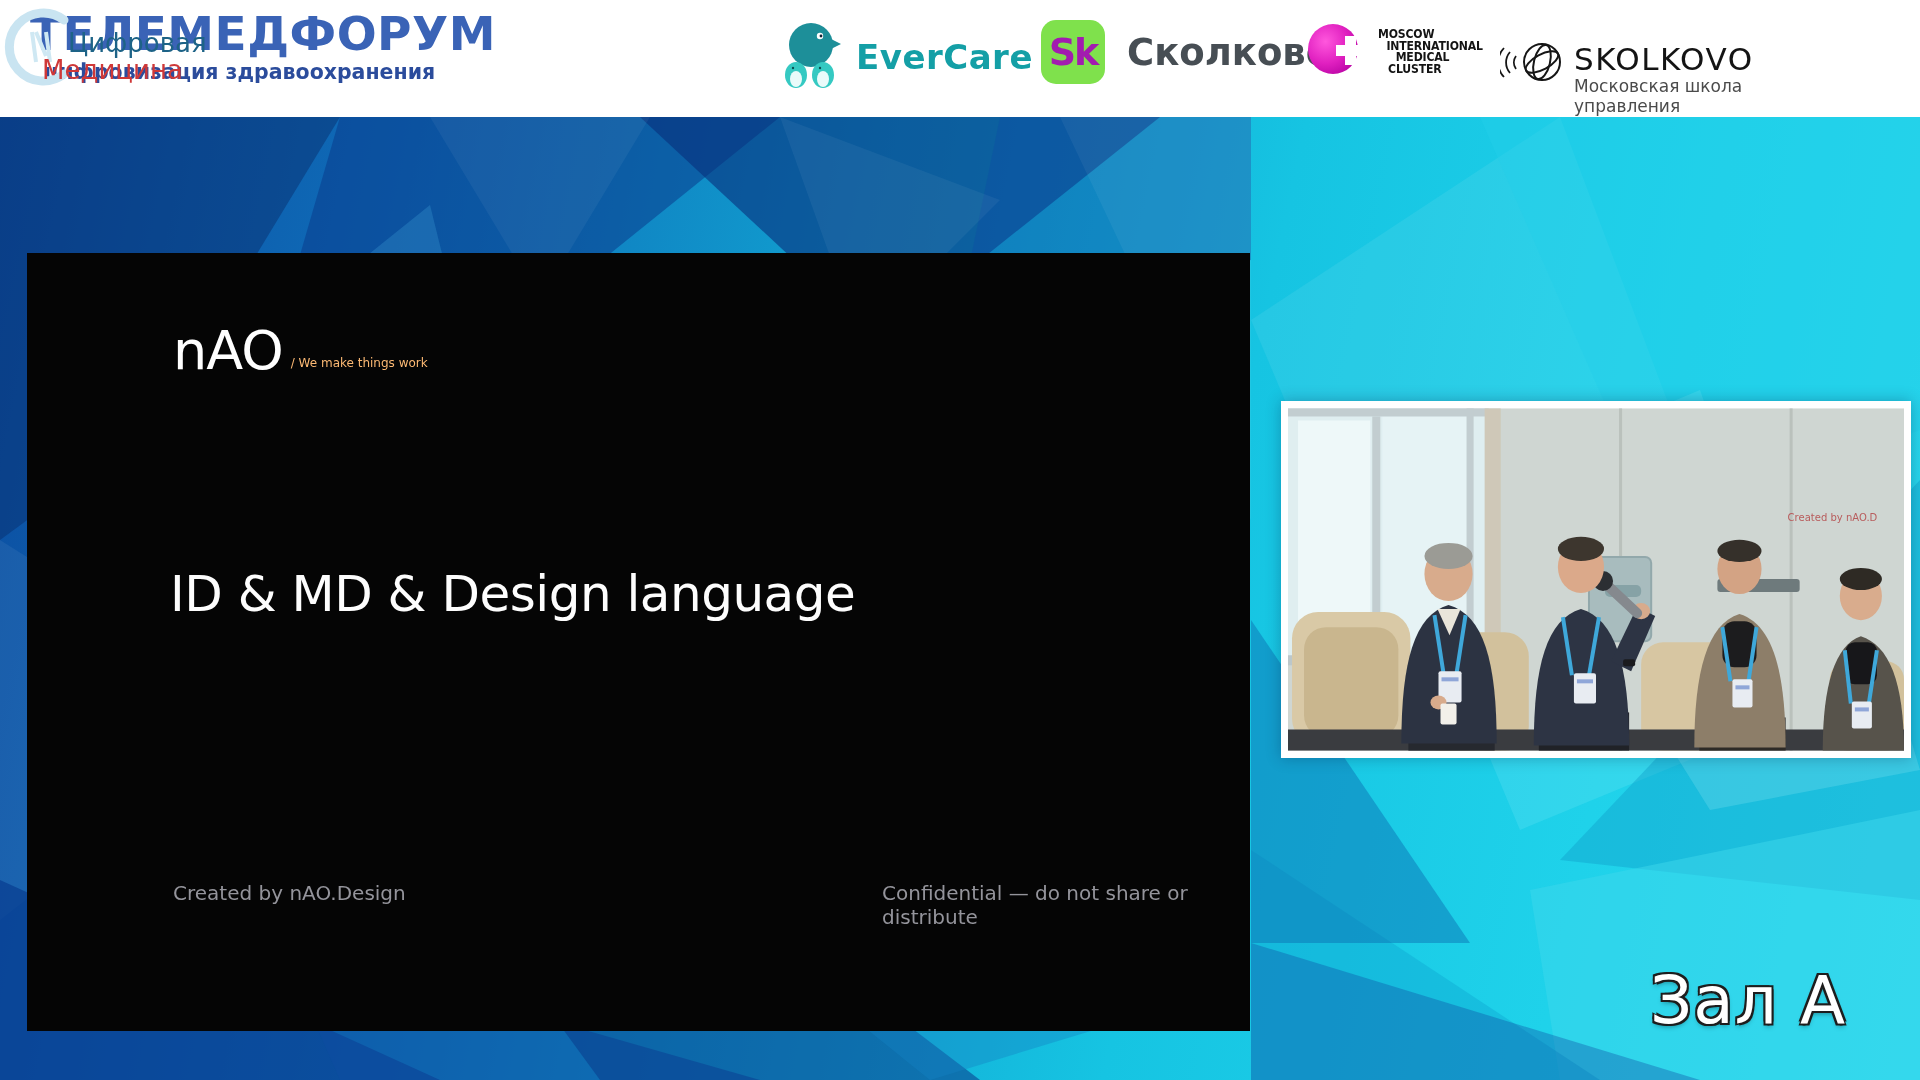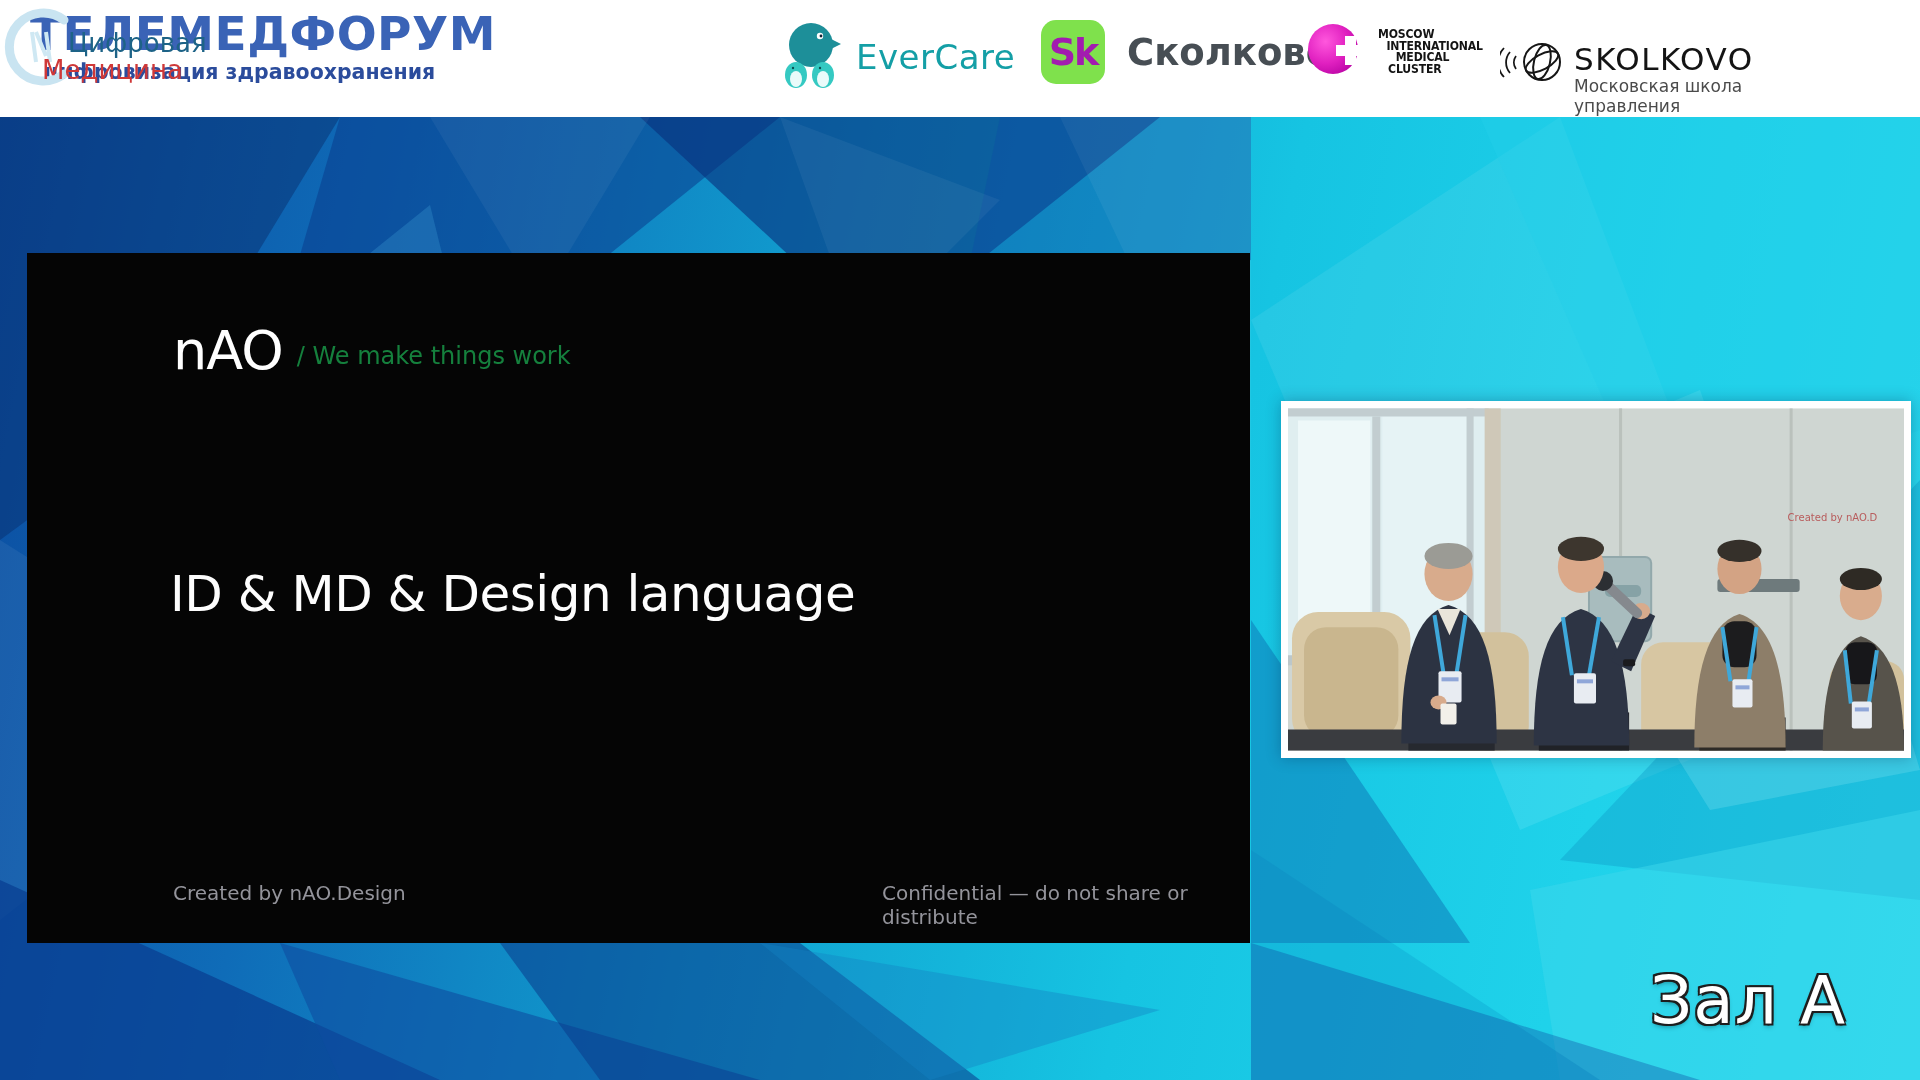--- a/index.html
+++ b/index.html
@@ -10,21 +10,21 @@
   #bg-poly { position:absolute; left:0; top:0; width:1920px; height:1080px; }
 
   
   .header { position:absolute; left:0; top:0; width:1920px; height:117px; background:#ffffff; }
   .brand { position:absolute; left:30px; top:8px; }
   .brand-title { font-size:47px; font-weight:800; letter-spacing:.5px; color:#3a63b6; line-height:1.1; }
   .brand-sub { font-size:20.5px; font-weight:700; color:#2b4c9c; margin-left:14px; margin-top:0px; }
 
   .logo-group { position:absolute; display:flex; align-items:center; }
   .evercare { left:782px; top:20px; }
-  .evercare-label { font-size:34px; font-weight:400; color:#149fa6; margin-left:10px; letter-spacing:.5px; }
+  .evercare-label { font-size:34px; font-weight:700; color:#149fa6; margin-left:10px; letter-spacing:.5px; }
 
   .sk { left:1041px; top:20px; }
   .sk-badge { width:64px; height:64px; background:#7fe14c; border-radius:15px; display:flex; align-items:center; justify-content:center;
               font-size:38px; font-weight:700; color:#a21caf; letter-spacing:-2px; }
   .sk-label { font-size:37px; font-weight:700; color:#474e54; margin-left:22px; }
 
   .mimc { left:1306px; top:18px; }
   .mimc-text { margin-left:10px; font-size:13px; font-weight:700; color:#141414; line-height:11.5px;
                transform:scaleX(.84); transform-origin:left center; letter-spacing:-.2px; white-space:nowrap; }
   .mimc-l2 { padding-left:10px; } .mimc-l3 { padding-left:21px; } .mimc-l4 { padding-left:12px; }
@@ -34,24 +34,24 @@
   .skschool-name { font-size:31px; font-weight:500; color:#141414; letter-spacing:1.5px; line-height:1.1; }
   .skschool-sub { font-size:17px; color:#4b4b4b; line-height:1.18; }
 
   .dm { left:1742px; top:12px; width:170px; height:94px; }
   .dm-ring { position:absolute; left:2px; top:6px; }
   .dm-text { position:absolute; left:32px; top:30px; line-height:1.05; white-space:nowrap; }
   .dm-line1 { font-size:26px; font-weight:500; color:#1d6387;padding-left:36px; }
   .dm-line2 { font-size:26px; font-weight:500; color:#cf3838; margin-left:10px; }
 
   
-  .slide { position:absolute; left:27px; top:253px; width:1223px; height:690px; background:#050505; }
+  .slide { position:absolute; left:27px; top:253px; width:1223px; height:778px; background:#050505; }
   .slide-logo-row { position:absolute; left:146px; top:76px; display:flex; align-items:flex-end; }
   .slide-logo { color:#fff; font-size:54px; font-weight:500; letter-spacing:-1px; line-height:.8; }
-  .slide-tagline { color:#15803d; font-size:24px; margin-left:14px; padding-bottom:2px; }
+  .slide-tagline { color:#fdba74; font-size:12px; margin-left:8px; padding-bottom:2px; }
   .slide-title { position:absolute; left:143px; top:312px; color:#fdfdfd; font-size:50px; font-weight:500; letter-spacing:-.5px; white-space:nowrap; }
   .slide-subtitle { position:absolute; left:146px; top:378px; color:#f2f2f2; font-size:25px; font-weight:400; }
   .slide-foot { position:absolute; top:628px; color:#94949b; font-size:20px; }
   .slide-foot-left { left:146px; }
   .slide-foot-right { left:855px; }
 
   
   .video-frame { position:absolute; left:1281px; top:401px; width:630px; height:357px;
                  background:#fff; border:7px solid #ffffff; box-shadow:0 0 14px rgba(0,30,70,.3); }
   .video-frame svg { display:block; }

